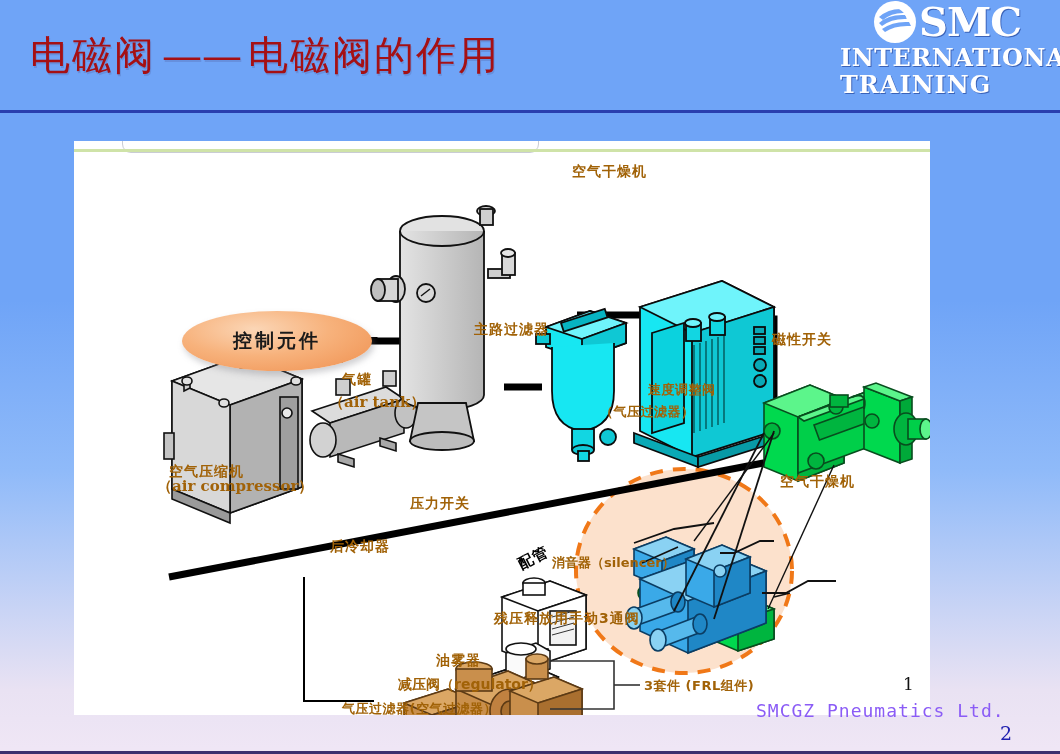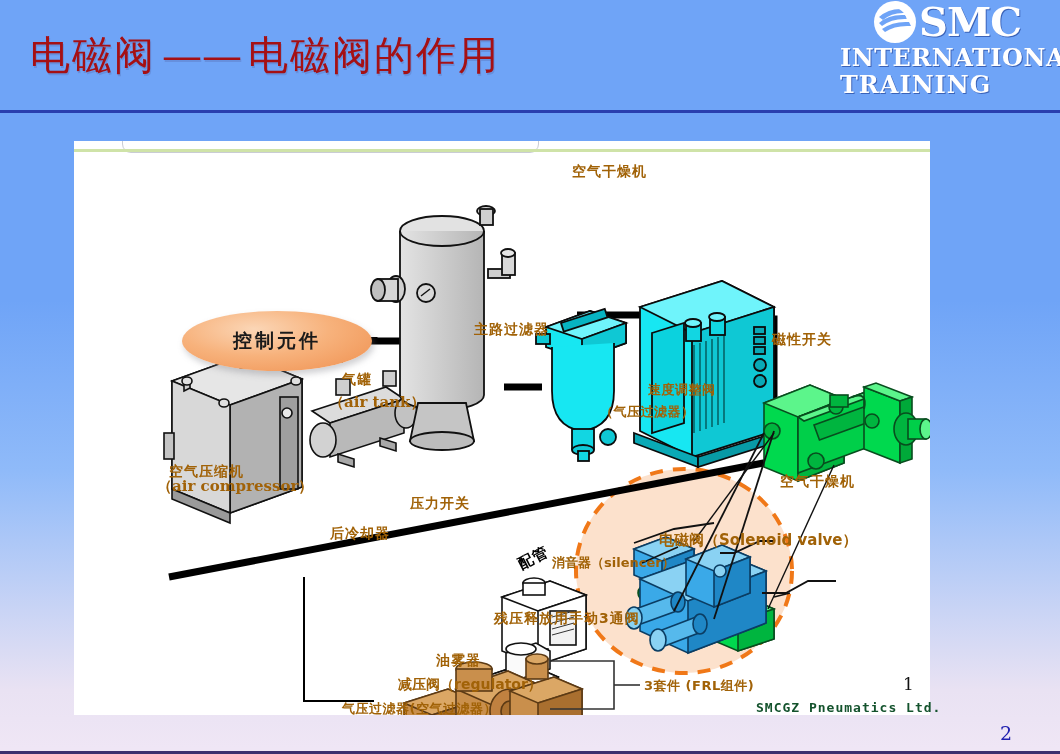--- a/index.html
+++ b/index.html
@@ -94,21 +94,21 @@
   }
 
   .footer-num{
     position:absolute;left:903px;top:674px;
     font-family:"DejaVu Serif","Liberation Serif",serif;
     font-size:17px;color:#111;font-weight:400;
   }
   .footer-brand{
     position:absolute;left:756px;top:700px;
     font-family:"DejaVu Sans Mono","Liberation Mono",monospace;
-    font-size:13px;font-weight:700;color:#14532d;letter-spacing:1px;
+    font-size:18px;font-weight:400;color:#8b5cf6;letter-spacing:1px;
   }
   .slide-no{
     position:absolute;left:1000px;top:722px;
     font-family:"DejaVu Serif","Liberation Serif",serif;
     font-size:19px;color:#2020b0;
   }
   .bottom-rule{position:absolute;left:0;top:751px;width:1060px;height:3px;background:#3b2f6e;}
 </style>
 </head>
 <body>
@@ -398,36 +398,35 @@
     </div>
 
     <div class="lbl cn" style="left:268px;top:230px;">气罐</div>
     <div class="lbl en" style="left:255px;top:252px;">（air tank）</div>
 
     <div class="lbl cn" style="left:93px;top:187px;"></div>
 
     <div class="lbl cn" style="left:95px;top:322px;">空气压缩机</div>
     <div class="lbl en" style="left:83px;top:336px;">（air compressor）</div>
 
-    <div class="lbl cn" style="left:256px;top:384px;">后冷却器</div>
+    <div class="lbl cn" style="left:256px;top:397px;">后冷却器</div>
 
     <div class="lbl cn" style="left:400px;top:180px;">主路过滤器</div>
 
     <div class="lbl cn" style="left:498px;top:22px;">空气干燥机</div>
 
     <div class="lbl cn" style="left:336px;top:354px;">压力开关</div>
 
     <div class="lbl cn-s" style="left:534px;top:240px;margin-left:40px;">速度调整阀</div>
     <div class="lbl cn-s" style="left:526px;top:262px;">（气压过滤器）</div>
 
     <div class="lbl cn" style="left:690px;top:190px;margin-left:8px;">磁性开关</div>
 
     <div class="lbl cn" style="left:706px;top:332px;">空气干燥机</div>
 
-    <div class="lbl mix" style="left:585px;top:389px;font-size:15px;top:390px;">电磁阀（Solenoid valve）</div>
 
     <div class="lbl mix" style="left:478px;top:413px;font-size:13px;">消音器（silencer）</div>
 
     <div class="lbl cn" style="left:420px;top:469px;">残压释放用手动3通阀</div>
 
     <div class="lbl cn" style="left:362px;top:511px;">油雾器</div>
     <div class="lbl mix" style="left:324px;top:535px;">减压阀（regulator）</div>
     <div class="lbl cn-s" style="left:268px;top:559px;">气压过滤器(空气过滤器）</div>
 
     <div class="lbl cn-s" style="left:570px;top:536px;">3套件 (FRL组件)</div>

